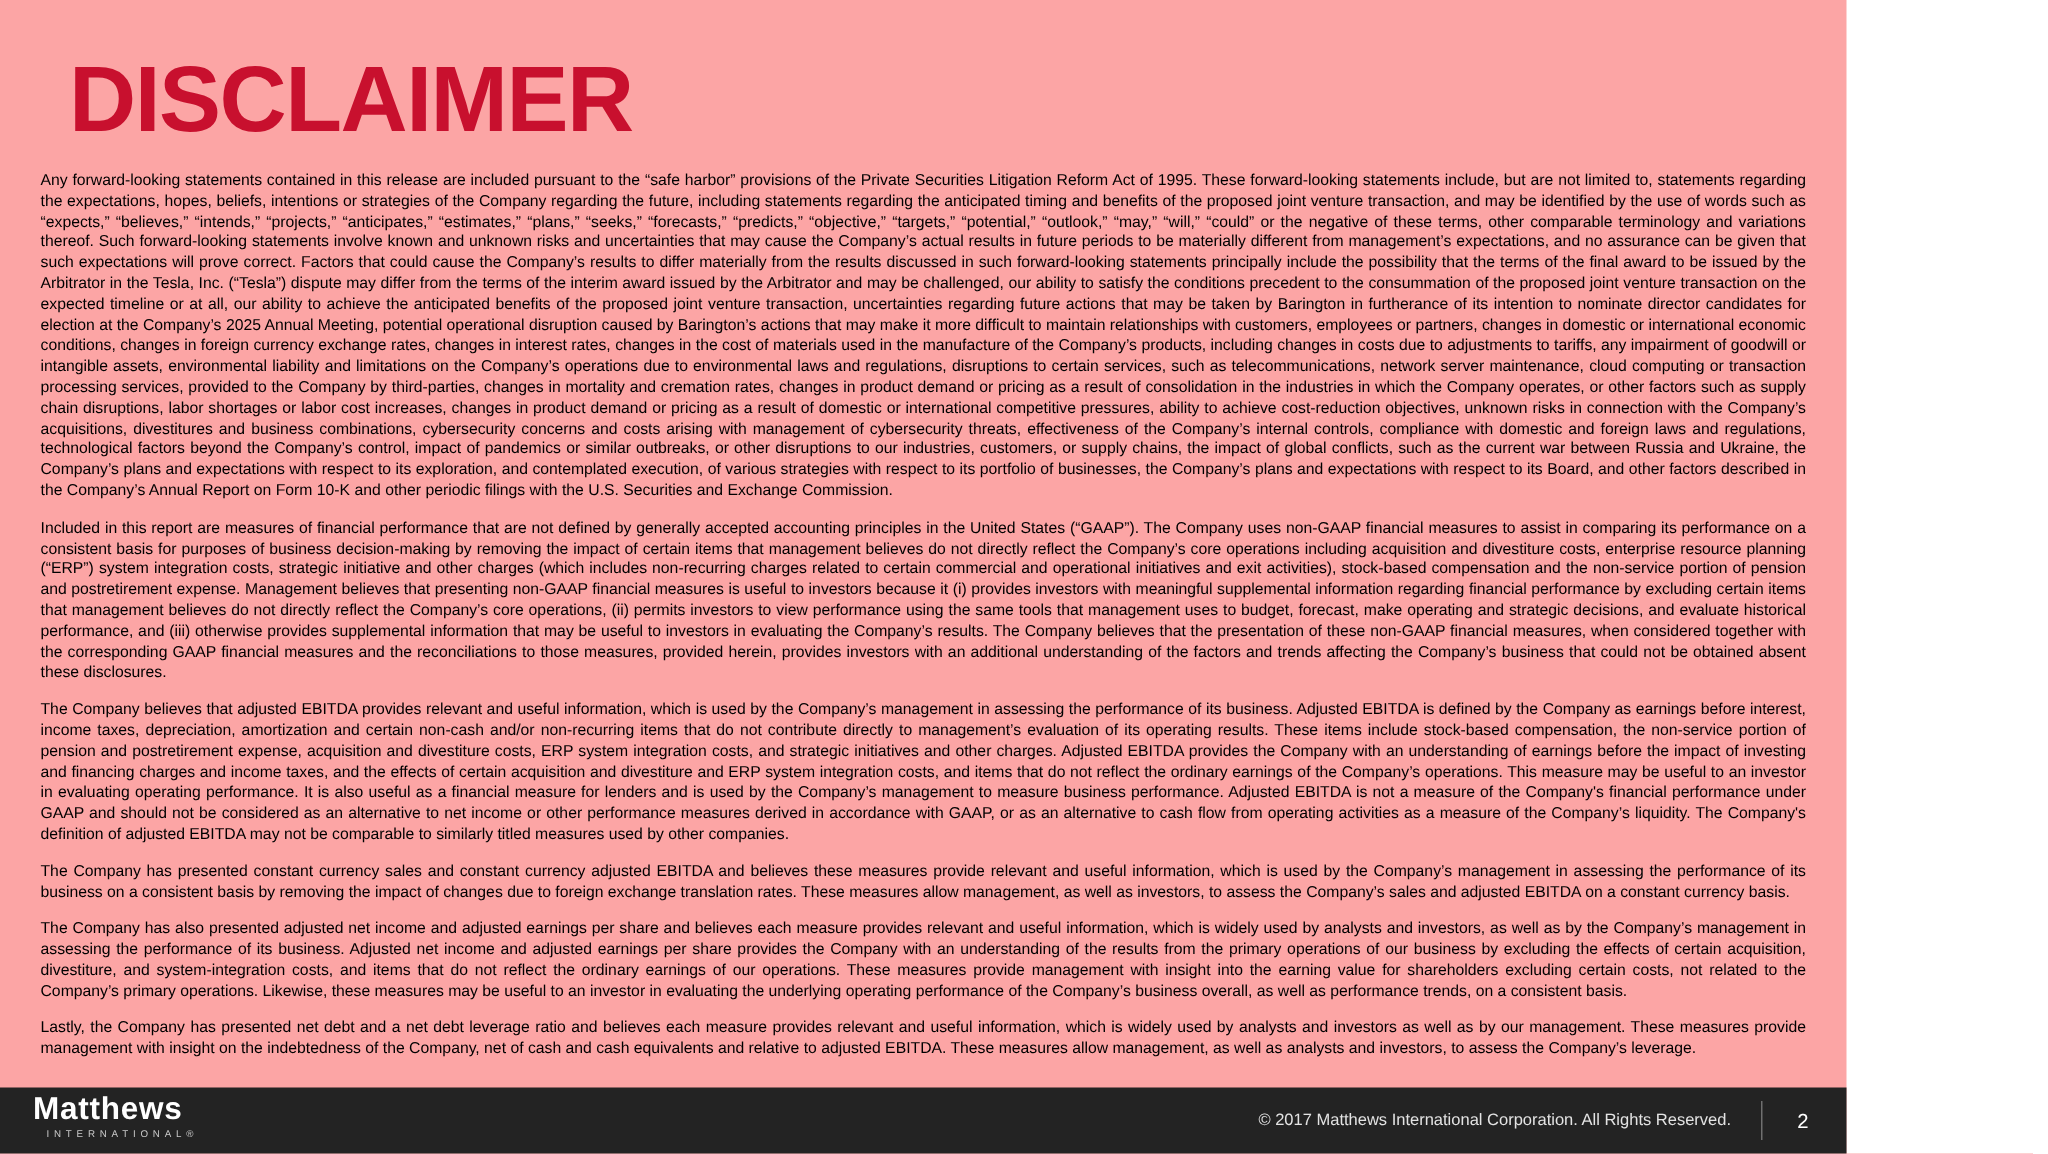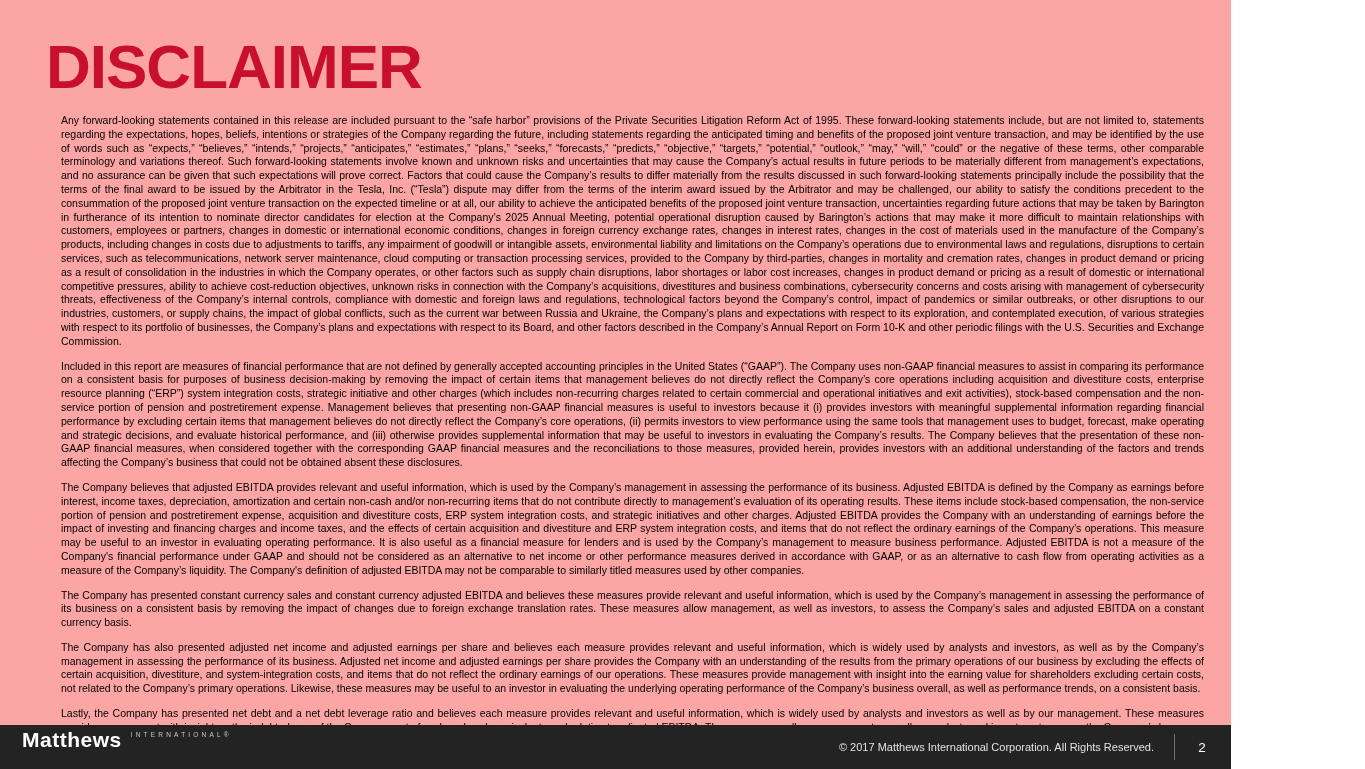--- a/index.html
+++ b/index.html
@@ -27,40 +27,40 @@
   }
   .content {
     position: absolute;
     top: 114px;
     left: 27px;
     right: 27px;
     color: #000000;
     font-size: 10.5px;
     line-height: 13.8px;
     text-align: justify;
-    margin-left: 34px;
   }
   .content p { margin-bottom: 11px; }
   .footer {
     position: absolute;
     left: 0;
     bottom: 0;
     width: 100%;
     height: 44px;
     background: #232323;
     display: flex;
     align-items: center;
     justify-content: flex-end;
     padding-right: 16px;
   }
   .logo {
     position: absolute;
     left: 22px;
     top: 4px;
     display: flex;
+    flex-direction: column;
   }
   .logo-primary {
     color: #ffffff;
     font-size: 21px;
     font-weight: 700;
     letter-spacing: 0.5px;
     line-height: 22px;
   }
   .logo-secondary {
     color: #c9c9c9;

